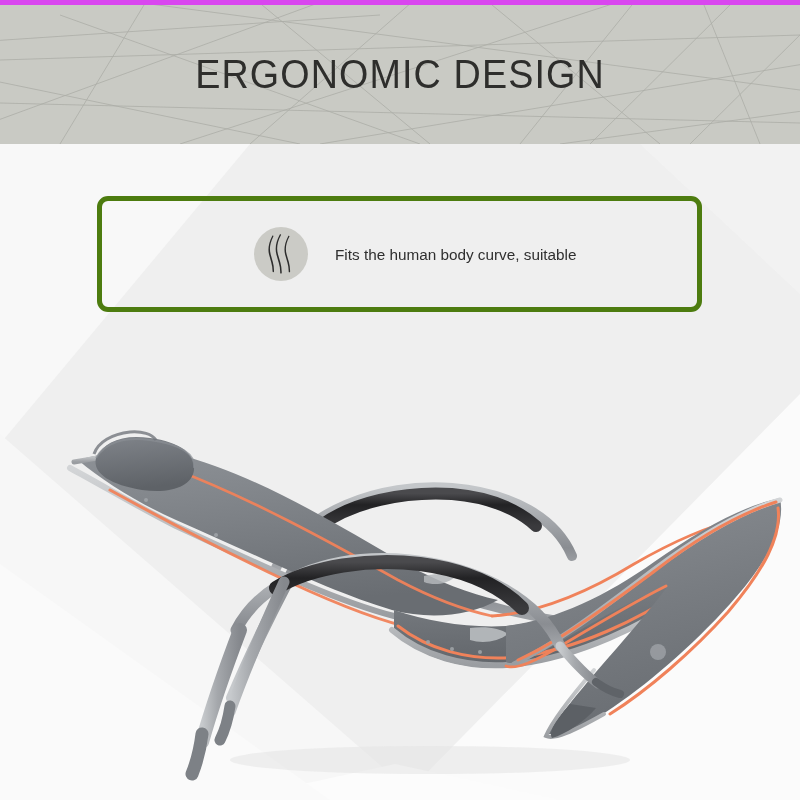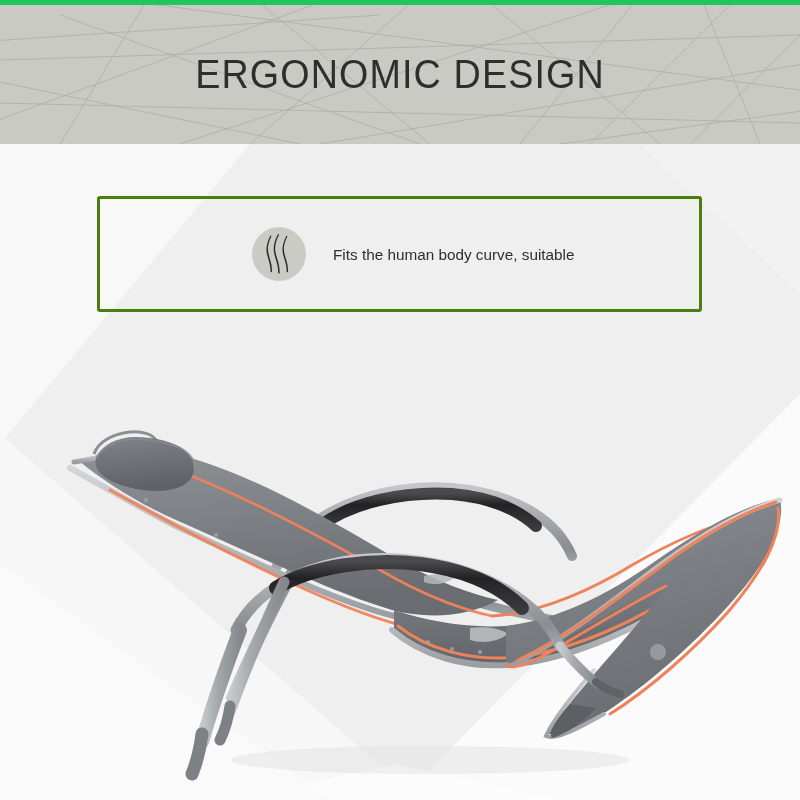--- a/index.html
+++ b/index.html
@@ -3,21 +3,21 @@
 <meta charset="utf-8">
 <style>
   html,body{margin:0;padding:0;}
   body{
     width:800px;height:800px;overflow:hidden;
     background:#ffffff;
     font-family:"Liberation Sans", sans-serif;
     position:relative;
   }
   
-  #page{position:absolute;inset:0;width:800px;height:800px;background:#22c55e;}
+  #page{position:absolute;inset:0;width:800px;height:800px;background:#d946ef;}
 
   
   .header-band{
     position:absolute;left:0;top:5px;width:800px;height:139px;
     background:#c9cac4;
     overflow:hidden;
   }
   .header-band svg.lines{position:absolute;left:0;top:0;width:800px;height:139px;}
   .header-title{
     position:absolute;left:0;top:0;width:800px;height:139px;
@@ -30,22 +30,22 @@
     white-space:nowrap;
   }
 
   
   .bg-wrap{position:absolute;left:0;top:144px;width:800px;height:656px;background:#efefef;overflow:hidden;}
   .bg-wrap svg{position:absolute;left:0;top:0;width:800px;height:656px;}
 
   
   .info-box{
     position:absolute;left:97px;top:196px;width:605px;height:116px;
-    border:3px solid #4d7c0f;
-    border-radius:3px;
+    border:5px solid #4d7c0f;
+    border-radius:11px;
     box-sizing:border-box;
     background:transparent;
   }
   .info-inner{
     position:absolute;left:0;top:0;width:100%;height:100%;
     display:flex;align-items:center;
   }
   .info-icon{
     width:54px;height:54px;border-radius:50%;
     background:#cbcbc6;

